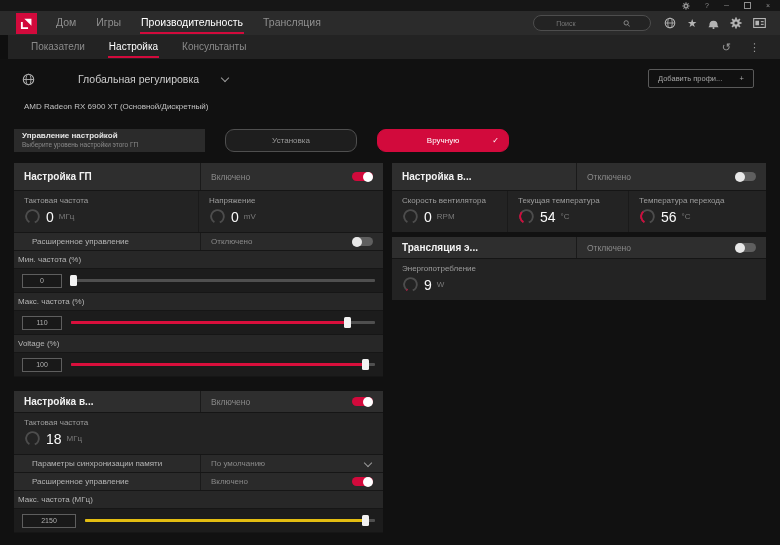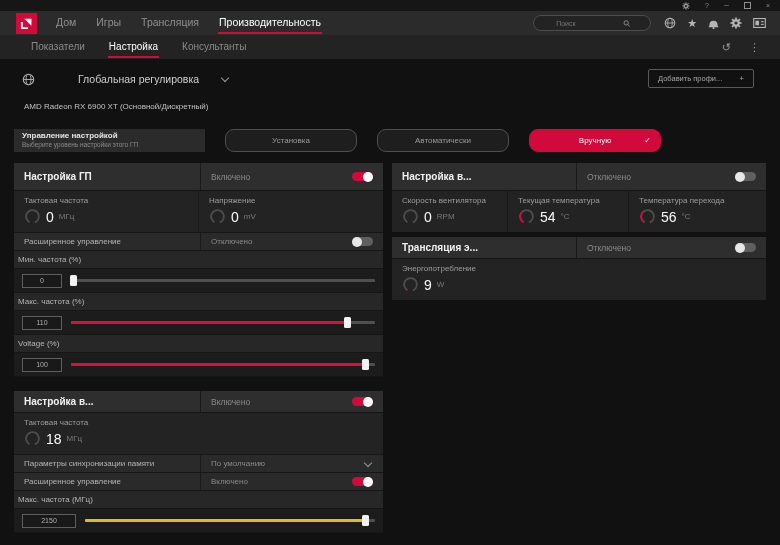--- a/index.html
+++ b/index.html
@@ -21,22 +21,22 @@
   .nav-item.active{color:#ffffff;}
   .nav-item.active::after{content:"";position:absolute;left:9px;right:9px;bottom:1px;height:2px;background:var(--accent);}
   .search{margin-left:auto;width:76px;height:14px;background:#232323;border:1px solid #4d4d4d;border-radius:8px;
     display:flex;align-items:center;padding:0 20px;}
   .search input{background:none;border:0;outline:none;color:#aaa;font-size:7px;width:100%;font-family:"Liberation Sans",sans-serif;}
   .search input::placeholder{color:#777;}
   .app-icons{display:flex;gap:11px;margin:0 14px 0 13px;align-items:center;}
   .app-icons .glyph{font-size:11px;color:#b5b5b5;line-height:1;}
 
   
-  .subnav{position:absolute;top:35px;left:0;right:0;height:24px;background:#232323;
-    display:flex;align-items:center;padding-left:19px;z-index:3;}
+  .subnav{position:absolute;top:35px;left:8px;right:0;height:24px;background:#232323;
+    display:flex;align-items:center;padding-left:11px;z-index:3;}
   .sub-item{font-size:10px;color:#8a8a8a;padding:0 12px;line-height:23px;height:24px;position:relative;white-space:nowrap;}
   .sub-item.active{color:#fff;}
   .sub-item.active::after{content:"";position:absolute;left:11px;right:11px;bottom:1px;height:2px;background:var(--accent);}
   .sub-right{margin-left:auto;display:flex;gap:18px;align-items:center;padding-right:20px;}
   .sub-right span{font-size:11px;color:#9a9a9a;line-height:1;}
 
   
   .content{position:absolute;top:59px;left:0;right:0;bottom:0;background:#111;}
   .scope-row{position:absolute;top:10px;left:22px;height:20px;display:flex;align-items:center;gap:9px;}
   .scope-label{font-size:10.5px;color:#cfcfcf;padding-left:34px;}
@@ -70,21 +70,21 @@
 
   .metric-row{display:flex;border-bottom:1px solid #161616;background:#232323;}
   .metric-cell{flex:1;padding:5px 10px 7px;border-right:1px solid #1a1a1a;box-sizing:border-box;}
   .metric-cell:last-child{border-right:0;}
   .m-label{font-size:8px;color:#9d9d9d;margin-bottom:3px;white-space:nowrap;}
   .m-value{display:flex;align-items:center;gap:5px;}
   .m-value .num{font-size:14px;color:#fafafa;}
   .m-value .unit{font-size:8px;color:#7a7a7a;}
 
   .kv-row{height:17px;background:#2a2a2a;display:flex;border-bottom:1px solid #161616;}
-  .kv-label{width:187px;display:flex;align-items:center;padding-left:10px;font-size:8px;color:#b5b5b5;
+  .kv-label{width:187px;display:flex;align-items:center;padding-left:18px;font-size:8px;color:#b5b5b5;
     border-right:1px solid #1a1a1a;box-sizing:border-box;white-space:nowrap;}
   .kv-value{flex:1;display:flex;align-items:center;padding:0 10px;font-size:8px;color:#8a8a8a;}
   .kv-value .chev{margin-left:auto;margin-right:2px;}
 
   .slider-label{height:17px;background:#272727;display:flex;align-items:center;padding-left:4px;
     font-size:8px;color:#b5b5b5;border-bottom:1px solid #161616;}
   .slider-row{height:23px;background:#1c1c1c;display:flex;align-items:center;padding:0 8px;gap:9px;border-bottom:1px solid #161616;}
   .val-box{width:38px;height:12px;border:1px solid #5e5e5e;background:#191919;color:#b0b0b0;font-size:7px;
     display:flex;align-items:center;justify-content:center;flex:0 0 auto;}
   .val-box.wide{width:52px;}
@@ -126,22 +126,22 @@
 <div class="appbar">
   <div class="logo">
     <svg width="17" height="17" viewBox="0 0 22 22">
       <path d="M5 9 V17 H13" fill="none" stroke="#fff" stroke-width="2.4"></path>
       <path d="M8.2 4.8 L17.4 4.8 L17.4 14 L8.2 4.8 Z" fill="#fff"></path>
     </svg>
   </div>
   <div class="nav">
     <div class="nav-item">Дом</div>
     <div class="nav-item">Игры</div>
+    <div class="nav-item active">Производительность</div>
     <div class="nav-item">Трансляция</div>
-    <div class="nav-item active">Производительность</div>
   </div>
   <div class="search">
     <input type="text" placeholder="Поиск" style="">
     <svg width="9" height="9" viewBox="0 0 12 12">
         <circle cx="5" cy="5" r="3.4" fill="none" stroke="#9a9a9a" stroke-width="1.3"></circle>
         <line x1="7.6" y1="7.6" x2="11" y2="11" stroke="#9a9a9a" stroke-width="1.3"></line>
       </svg>
   </div>
   <div class="app-icons">
     <svg width="12" height="12" viewBox="0 0 14 14">
@@ -201,21 +201,20 @@
   </div>
 
   <div class="gpu-name">AMD Radeon RX 6900 XT (Основной/Дискретный)</div>
 
   <div class="control-row">
     <div class="control-info">
       <div class="ci-title">Управление настройкой</div>
       <div class="ci-sub">Выберите уровень настройки этого ГП</div>
     </div>
     <div class="mode-btn">Установка</div>
-    <div class="mode-btn">Автоматически</div>
     <div class="mode-btn selected">
       <span>Вручную</span>
       <span class="check">✓</span>
     </div>
   </div>
 
   <div class="cols">
 
     <div class="col-l">
 

